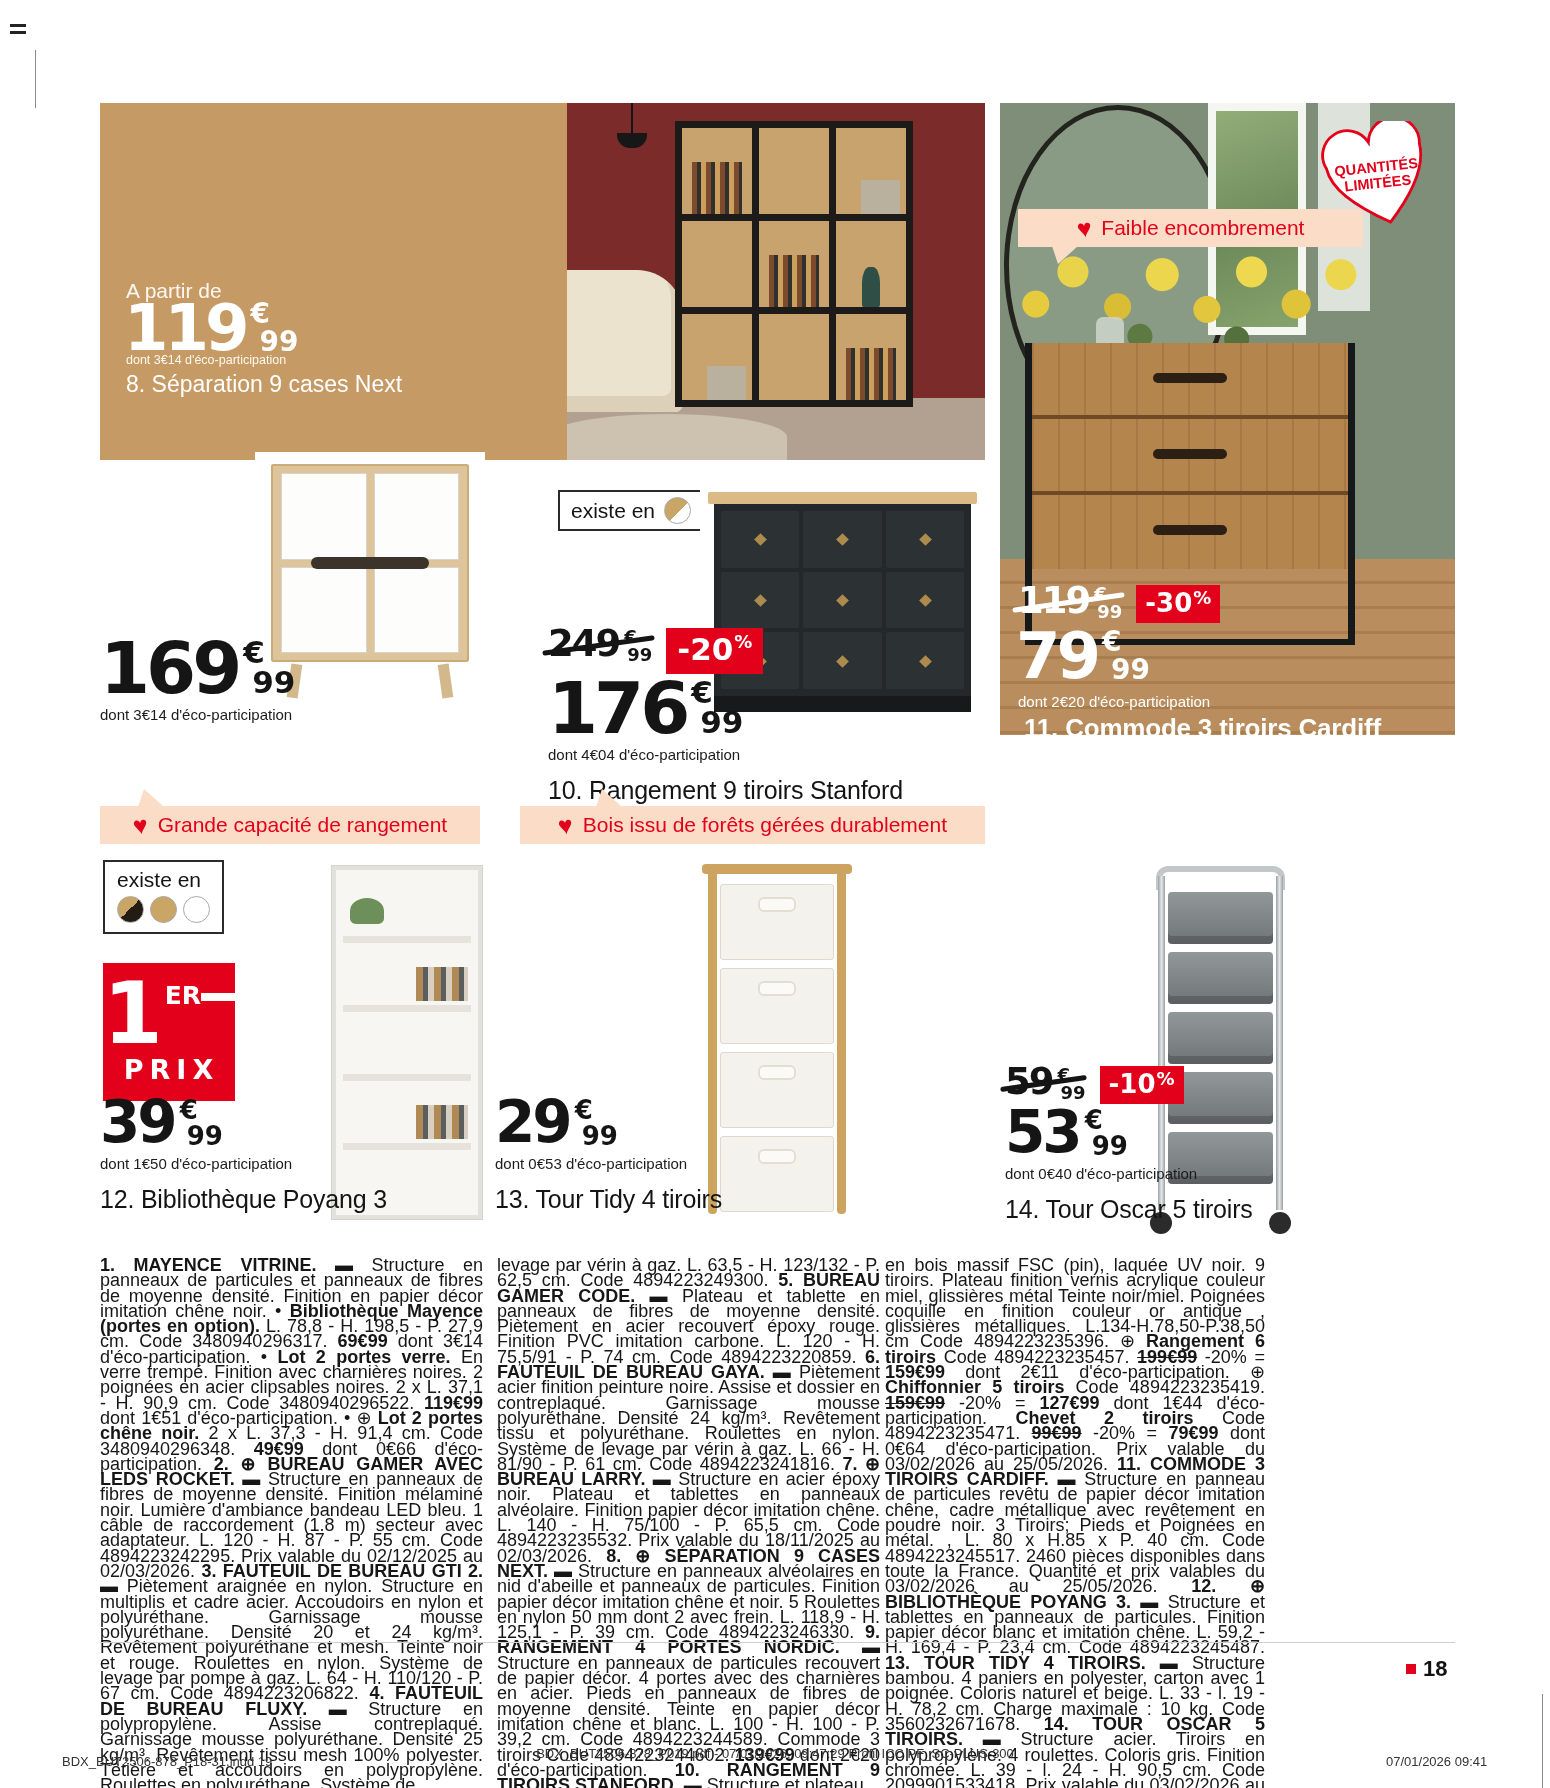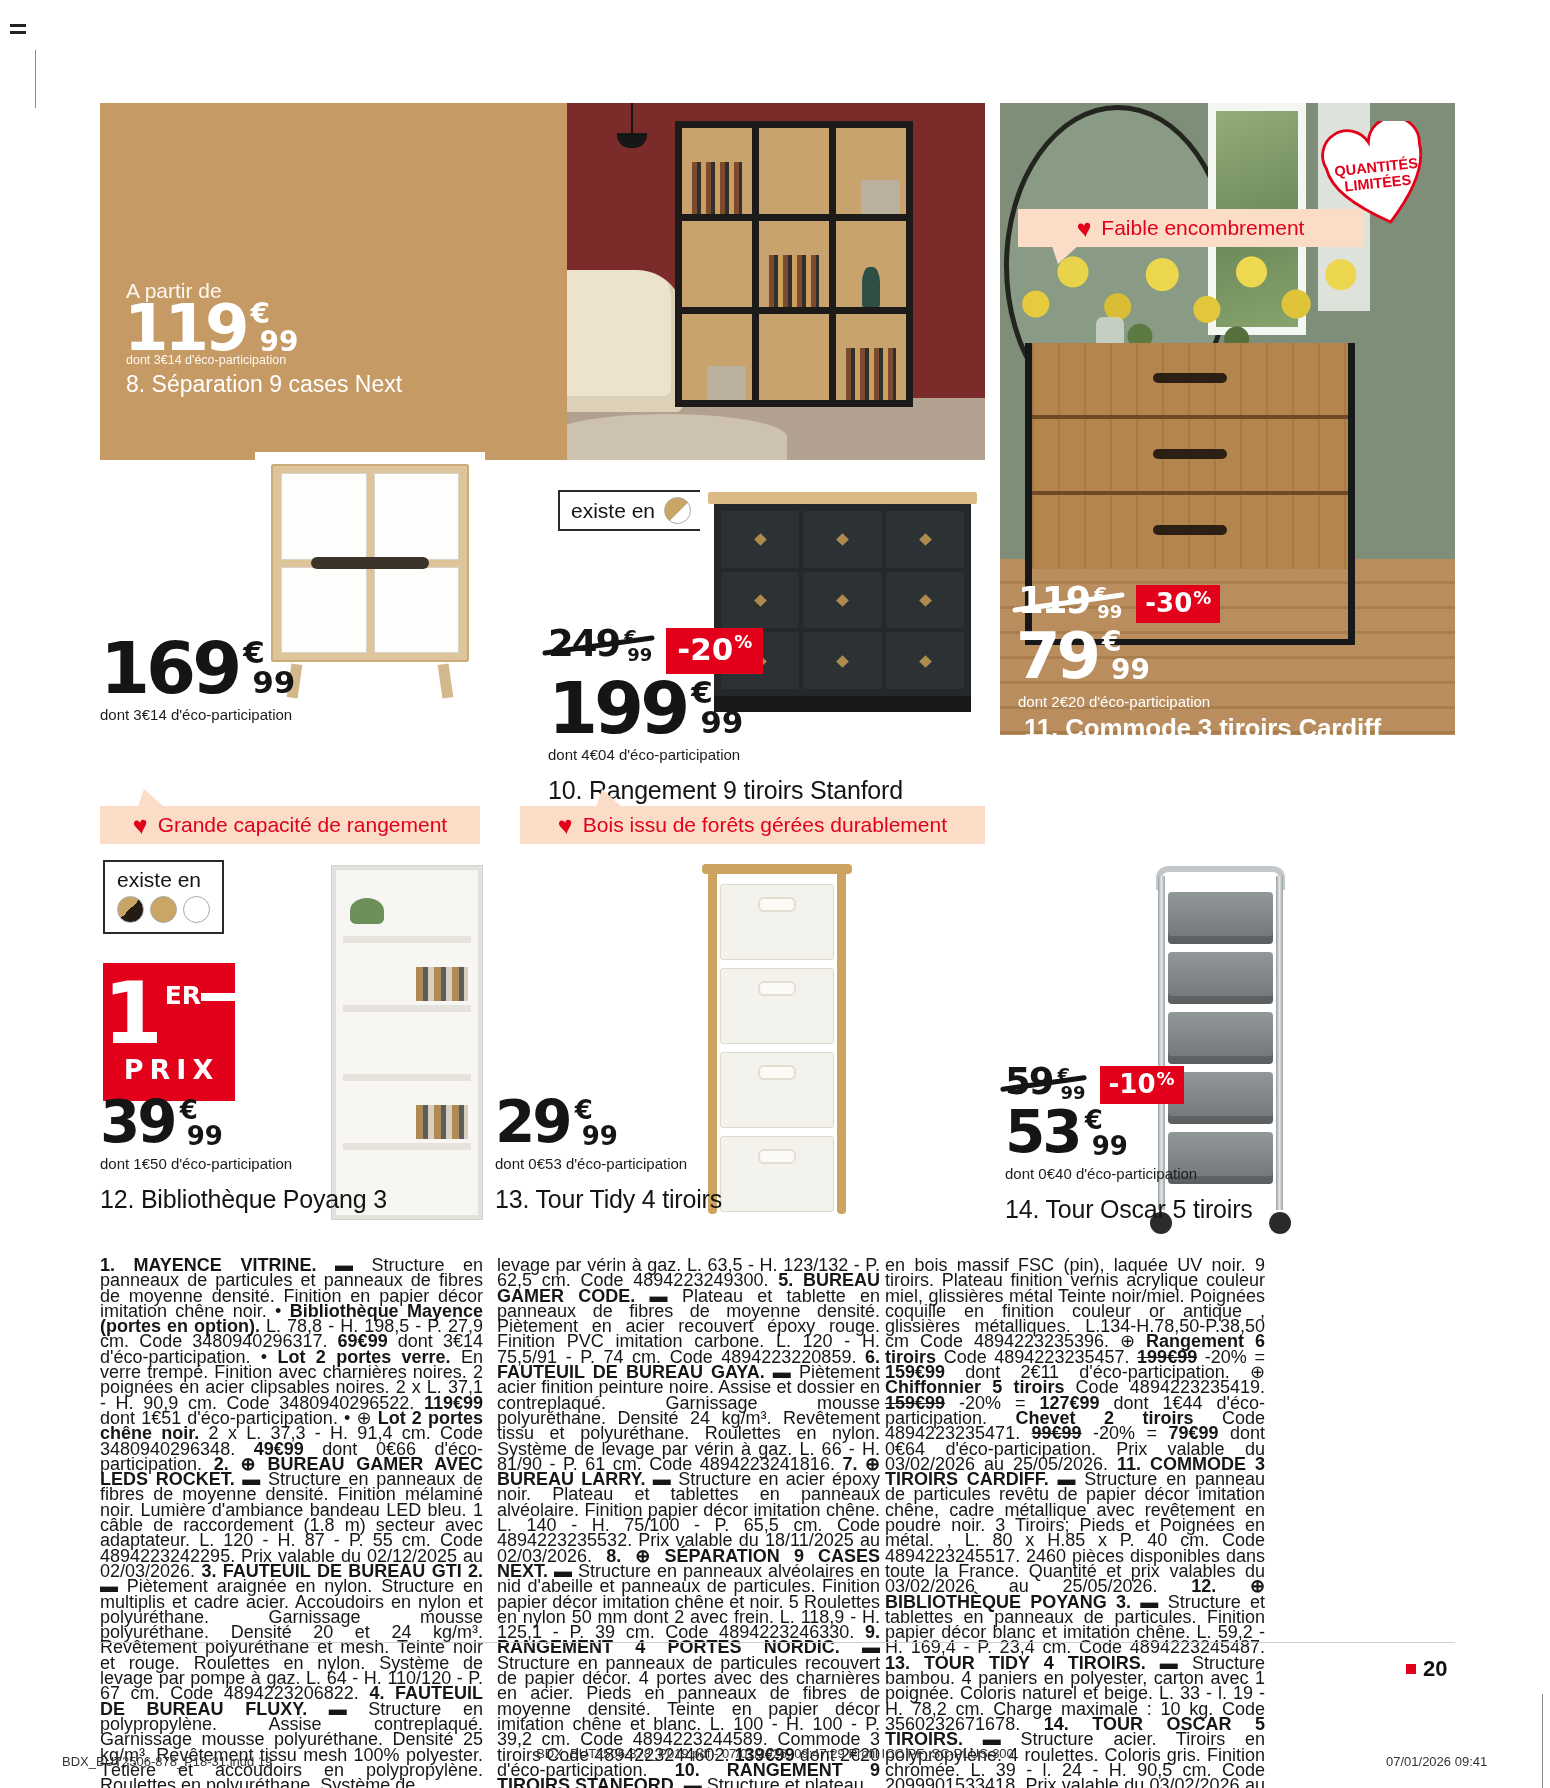--- a/index.html
+++ b/index.html
@@ -350,21 +350,21 @@
             <span class="cur">€</span>
             <span class="cents">99</span>
           </span>
       </div>
       <div class="disc">
           <span>-20</span>
           <span class="pct">%</span>
         </div>
     </div>
     <div class="price" style="margin-top:4px;">
-      <span class="int">199</span>
+      <span class="int">176</span>
       <span class="frac">
           <span class="cur">€</span>
           <span class="cents">99</span>
         </span>
     </div>
     <div class="eco">dont 4€04 d'éco-participation</div>
     <div class="pname">10. Rangement 9 tiroirs Stanford</div>
   </div>
 
   <div class="callout tail-top tail-top2" style="left:520px;top:806px;width:465px;">
@@ -476,19 +476,19 @@
     <div class="pname">14. Tour Oscar 5 tiroirs</div>
   </div>
 
   <div class="desc" style="left:100px;width:383px;"><b>1. MAYENCE VITRINE. ▬ </b>Structure en panneaux de particules et panneaux de fibres de moyenne densité. Finition en papier décor imitation chêne noir. • <b>Bibliothèque Mayence (portes en option). </b>L. 78,8 - H. 198,5 - P. 27,9 cm. Code 3480940296317. <b>69€99</b> dont 3€14 d'éco-participation. • <b>Lot 2 portes verre. </b>En verre trempé. Finition avec charnières noires. 2 poignées en acier clipsables noires. 2 x L. 37,1 - H. 90,9 cm. Code 3480940296522. <b>119€99</b> dont 1€51 d'éco-participation. • ⊕ <b>Lot 2 portes chêne noir. </b>2 x L. 37,3 - H. 91,4 cm. Code 3480940296348. <b>49€99</b> dont 0€66 d'éco-participation. <b>2. ⊕ BUREAU GAMER AVEC LEDS ROCKET. ▬ </b>Structure en panneaux de fibres de moyenne densité. Finition mélaminé noir. Lumière d'ambiance bandeau LED bleu. 1 câble de raccordement (1.8 m) secteur avec adaptateur. L. 120 - H. 87 - P. 55 cm. Code 4894223242295. Prix valable du 02/12/2025 au 02/03/2026. <b>3. FAUTEUIL DE BUREAU GTI 2. ▬ </b>Piètement araignée en nylon. Structure en multiplis et cadre acier. Accoudoirs en nylon et polyuréthane. Garnissage mousse polyuréthane. Densité 20 et 24 kg/m³. Revêtement polyuréthane et mesh. Teinte noir et rouge. Roulettes en nylon. Système de levage par pompe à gaz. L. 64 - H. 110/120 - P. 67 cm. Code 4894223206822. <b>4. FAUTEUIL DE BUREAU FLUXY. ▬ </b>Structure en polypropylène. Assise contreplaqué. Garnissage mousse polyuréthane. Densité 25 kg/m³. Revêtement tissu mesh 100% polyester. Têtière et accoudoirs en polypropylène. Roulettes en polyuréthane. Système de</div>
   <div class="desc" style="left:497px;width:383px;">levage par vérin à gaz. L. 63,5 - H. 123/132 - P. 62,5 cm. Code 4894223249300. <b>5. BUREAU GAMER CODE. ▬ </b>Plateau et tablette en panneaux de fibres de moyenne densité. Piètement en acier recouvert époxy rouge. Finition PVC imitation carbone. L. 120 - H. 75,5/91 - P. 74 cm. Code 4894223220859. <b>6. FAUTEUIL DE BUREAU GAYA. ▬ </b>Piètement acier finition peinture noire. Assise et dossier en contreplaqué. Garnissage mousse polyuréthane. Densité 24 kg/m³. Revêtement tissu et polyuréthane. Roulettes en nylon. Système de levage par vérin à gaz. L. 66 - H. 81/90 - P. 61 cm. Code 4894223241816. <b>7. ⊕ BUREAU LARRY. ▬ </b>Structure en acier époxy noir. Plateau et tablettes en panneaux alvéolaire. Finition papier décor imitation chêne. L. 140 - H. 75/100 - P. 65,5 cm. Code 4894223235532. Prix valable du 18/11/2025 au 02/03/2026. <b>8. ⊕ SÉPARATION 9 CASES NEXT. ▬ </b>Structure en panneaux alvéolaires en nid d'abeille et panneaux de particules. Finition papier décor imitation chêne et noir. 5 Roulettes en nylon 50 mm dont 2 avec frein. L. 118,9 - H. 125,1 - P. 39 cm. Code 4894223246330. <b>9. RANGEMENT 4 PORTES NORDIC. ▬ </b>Structure en panneaux de particules recouvert de papier décor. 4 portes avec des charnières en acier. Pieds en panneaux de fibres de moyenne densité. Teinte en papier décor imitation chêne et blanc. L. 100 - H. 100 - P. 39,2 cm. Code 4894223244589. Commode 3 tiroirs Code 4894223244602. <b>139€99</b> dont 2€20 d'éco-participation. <b>10. RANGEMENT 9 TIROIRS STANFORD. ▬ </b>Structure et plateau</div>
   <div class="desc" style="left:885px;width:380px;">en bois massif FSC (pin), laquée UV noir. 9 tiroirs. Plateau finition vernis acrylique couleur miel, glissières métal Teinte noir/miel. Poignées coquille en finition couleur or antique , glissières métalliques. L.134-H.78,50-P.38,50 cm Code 4894223235396. ⊕ <b>Rangement 6 tiroirs</b> Code 4894223235457. <b class="st">199€99</b> -20% = <b>159€99</b> dont 2€11 d'éco-participation. ⊕ <b>Chiffonnier 5 tiroirs</b> Code 4894223235419. <b class="st">159€99</b> -20% = <b>127€99</b> dont 1€44 d'éco-participation. <b>Chevet 2 tiroirs</b> Code 4894223235471. <b class="st">99€99</b> -20% = <b>79€99</b> dont 0€64 d'éco-participation. Prix valable du 03/02/2026 au 25/05/2026. <b>11. COMMODE 3 TIROIRS CARDIFF. ▬ </b>Structure en panneau de particules revêtu de papier décor imitation chêne, cadre métallique avec revêtement en poudre noir. 3 Tiroirs; Pieds et Poignées en métal. , L. 80 x H.85 x P. 40 cm. Code 4894223245517. 2460 pièces disponibles dans toute la France. Quantité et prix valables du 03/02/2026 au 25/05/2026. <b>12. ⊕ BIBLIOTHÈQUE POYANG 3. ▬ </b>Structure et tablettes en panneaux de particules. Finition papier décor blanc et imitation chêne. L. 59,2 - H. 169,4 - P. 23,4 cm. Code 4894223245487. <b>13. TOUR TIDY 4 TIROIRS. ▬ </b>Structure bambou. 4 paniers en polyester, carton avec 1 poignée. Coloris naturel et beige. L. 33 - l. 19 - H. 78,2 cm. Charge maximale : 10 kg. Code 3560232671678. <b>14. TOUR OSCAR 5 TIROIRS. ▬ </b>Structure acier. Tiroirs en polypropylène. 4 roulettes. Coloris gris. Finition chromée. L. 39 - l. 24 - H. 90,5 cm. Code 2099901533418. Prix valable du 03/02/2026 au 27/04/2026.</div>
 
   <div class="rule"></div>
   <div class="pagenum">
     <span class="sq"></span>
-    <span>20</span>
+    <span>18</span>
   </div>
   <div class="footer" style="left:62px;top:1754px;">BDX_BUT2506-878_P18-31.indd   19</div>
   <div class="footer" style="left:0;top:1746px;width:100%;text-align:center;">BDX_BUT2506-878_P019.pdf - 07/01/2026, 09:47:29 Profil ICC PF_SC-PLUS-300</div>
   <div class="footer" style="left:1386px;top:1754px;">07/01/2026   09:41</div>
 
 </div>
 
 </body></html>

